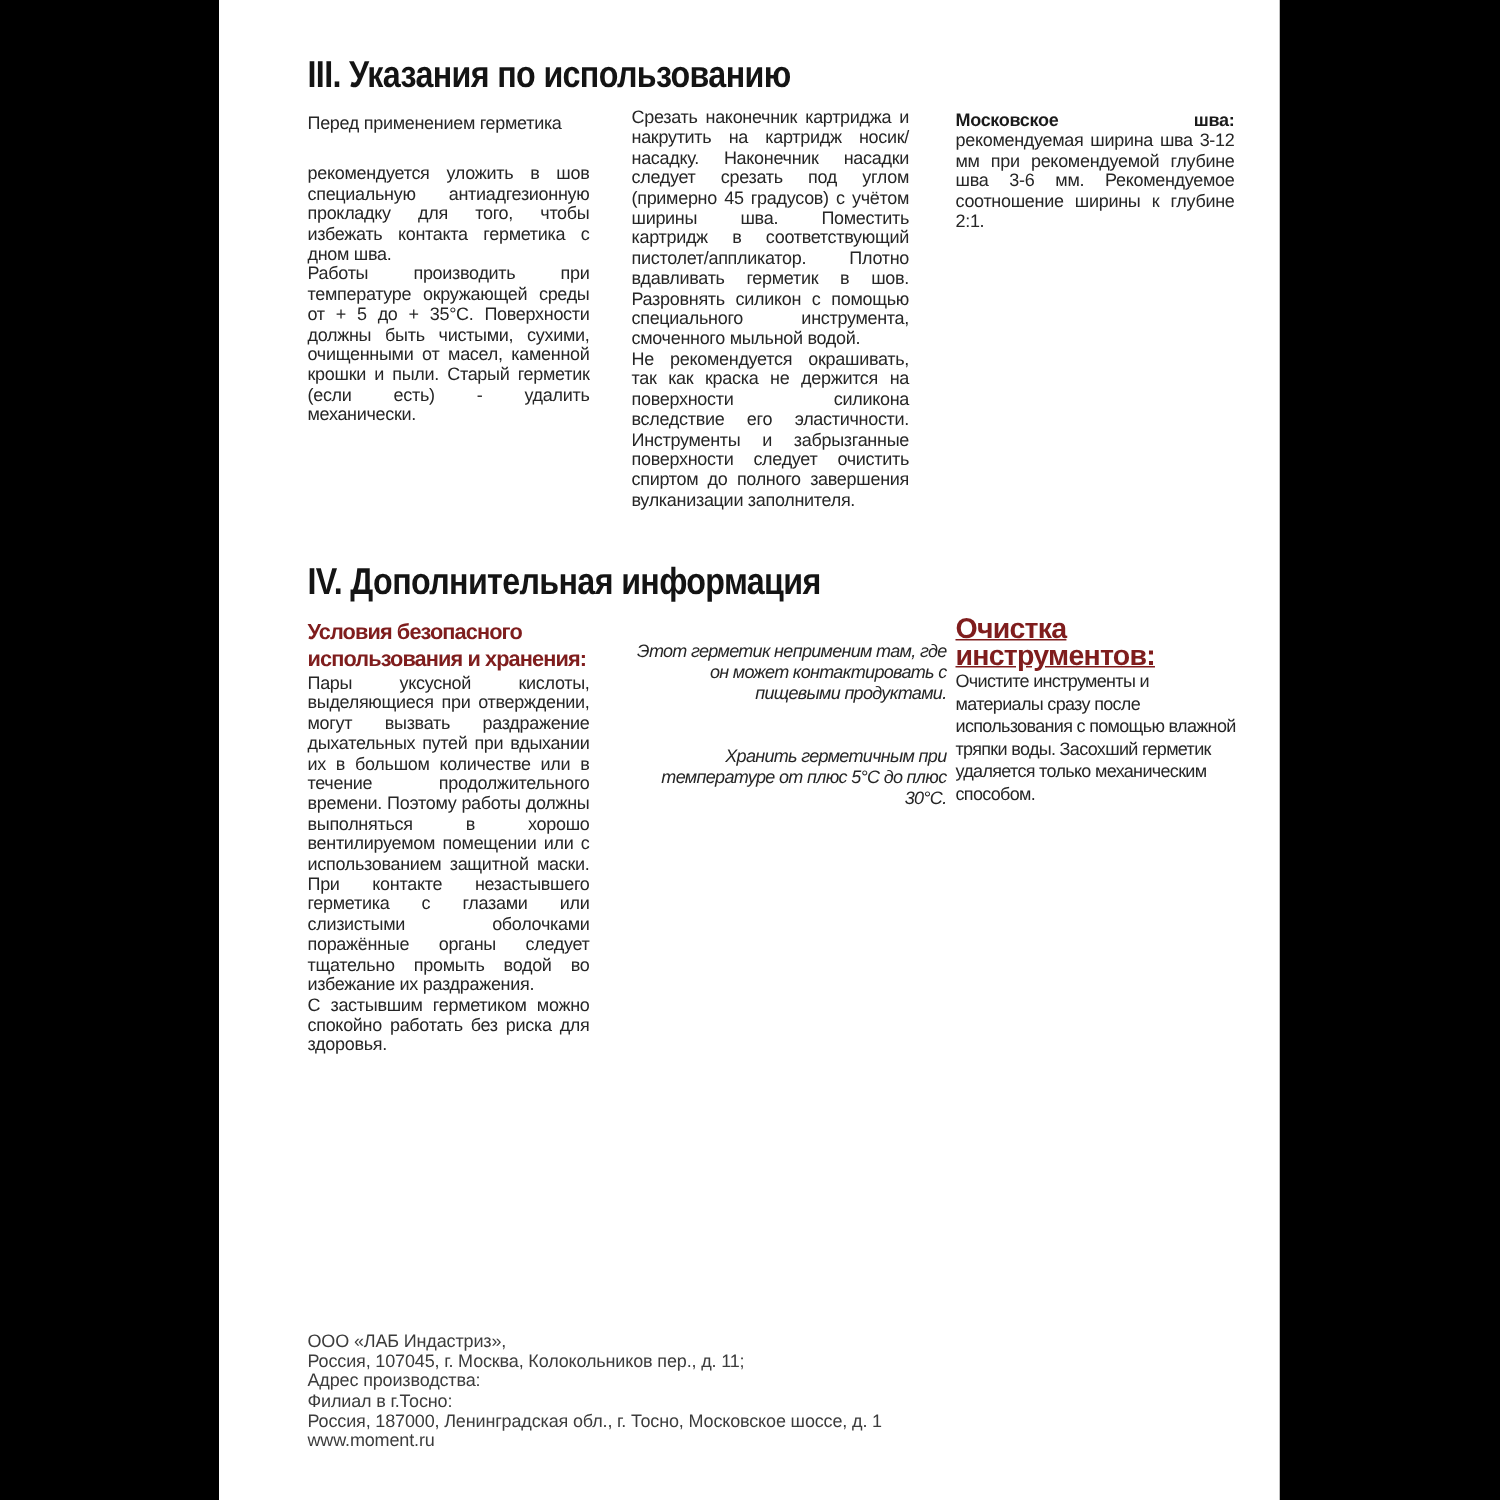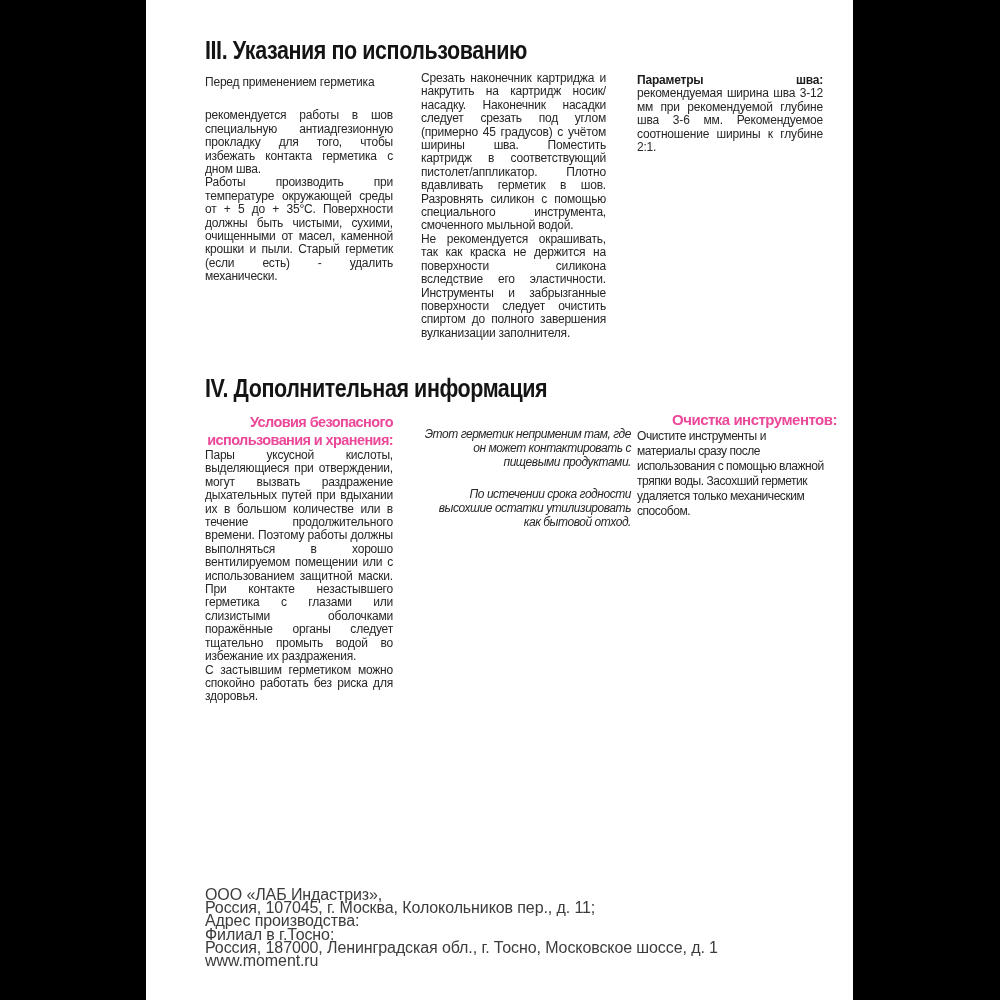--- a/index.html
+++ b/index.html
@@ -27,81 +27,81 @@
   .just{text-align:justify;}
 
   #s3c1{left:205px;top:76px;width:188px;}
   #s3c1 .intro{margin-bottom:20px;}
   #s3c2{left:421px;top:72px;width:185px;}
   #s3c3{left:637px;top:74px;width:186px;}
   .params-line{display:flex;justify-content:space-between;font-weight:bold;color:#1a1a1a;}
 
   #s4c1{left:205px;top:413px;width:188px;}
   .subhead{
-    font-weight:bold;color:#ec4899;text-align:right;
+    font-weight:bold;color:#7f1d1d;text-align:left;
     font-size:14.5px;line-height:18px;letter-spacing:-0.6px;
     white-space:pre-line;margin:0 0 2px 0;
   }
   #s4c2{left:421px;top:413px;width:210px;line-height:14px;letter-spacing:-0.45px;white-space:pre-line;text-align:right;font-style:italic;}
   #s4c2 .p2{margin-top:14px;}
   #s4c2 .p3{margin-top:4px;}
   #s4c3{left:637px;top:411px;width:200px;text-align:left;}
-  #s4c3 .subhead{font-size:15px;letter-spacing:-0.5px;margin:0;}
+  #s4c3 .subhead{font-size:19px;letter-spacing:-0.5px;margin:0;text-decoration:underline;}
   #s4c3 .body{white-space:pre-line;line-height:15px;letter-spacing:-0.45px;margin-top:0;}
 
   #footer{
     position:absolute;left:205px;top:888px;width:640px;
-    font-size:16px;line-height:13.2px;letter-spacing:-0.1px;
+    font-size:12px;line-height:13.2px;letter-spacing:-0.1px;
     white-space:pre-line;color:#3c3c3c;
   }
 </style>
 </head>
 <body>
 
 <div class="bar bar-left"></div>
 <div class="bar bar-right"></div>
 <div class="paper"></div>
 
 <h1 class="heading" id="heading-iii">III. Указания по использованию</h1>
 
 <div class="col just" id="s3c1">
   <p class="intro">Перед применением герметика</p>
-  <p>рекомендуется работы в шов специальную антиадгезионную прокладку для того, чтобы избежать контакта герметика с дном шва.</p>
+  <p>рекомендуется уложить в шов специальную антиадгезионную прокладку для того, чтобы избежать контакта герметика с дном шва.</p>
   <p>Работы производить при температуре окружающей среды от + 5 до + 35°С. Поверхности должны быть чистыми, сухими, очищенными от масел, каменной крошки и пыли. Старый герметик (если есть) - удалить механически.</p>
 </div>
 
 <div class="col just" id="s3c2">
   <p>Срезать наконечник картриджа и накрутить на картридж носик/насадку. Наконечник насадки следует срезать под углом (примерно 45 градусов) с учётом ширины шва. Поместить картридж в соответствующий пистолет/аппликатор. Плотно вдавливать герметик в шов. Разровнять силикон с помощью специального инструмента, смоченного мыльной водой.</p>
   <p>Не рекомендуется окрашивать, так как краска не держится на поверхности силикона вследствие его эластичности. Инструменты и забрызганные поверхности следует очистить спиртом до полного завершения вулканизации заполнителя.</p>
 </div>
 
 <div class="col just" id="s3c3">
   <div class="params-line">
-    <span>Параметры</span>
+    <span>Московское</span>
     <span>шва:</span>
   </div>
   <p>рекомендуемая ширина шва 3-12 мм при рекомендуемой глубине шва 3-6 мм. Рекомендуемое соотношение ширины к глубине 2:1.</p>
 </div>
 
 <h1 class="heading" id="heading-iv">IV. Дополнительная информация</h1>
 
 <div class="col just" id="s4c1">
   <p class="subhead">Условия безопасного
 использования и хранения:</p>
   <p>Пары уксусной кислоты, выделяющиеся при отверждении, могут вызвать раздражение дыхательных путей при вдыхании их в большом количестве или в течение продолжительного времени. Поэтому работы должны выполняться в хорошо вентилируемом помещении или с использованием защитной маски. При контакте незастывшего герметика с глазами или слизистыми оболочками поражённые органы следует тщательно промыть водой во избежание их раздражения.</p>
   <p>С застывшим герметиком можно спокойно работать без риска для здоровья.</p>
 </div>
 
 <div class="col" id="s4c2">
   <p class="p1">Этот герметик неприменим там, где
 он может контактировать с
 пищевыми продуктами.</p>
-  <p class="p3">По истечении срока годности
-высохшие остатки утилизировать
-как бытовой отход.</p>
+  <p class="p2">Хранить герметичным при
+температуре от плюс 5°С до плюс
+30°С.</p>
 </div>
 
 <div class="col" id="s4c3">
   <p class="subhead">Очистка инструментов:</p>
   <p class="body">Очистите инструменты и
 материалы сразу после
 использования с помощью влажной
 тряпки воды. Засохший герметик
 удаляется только механическим
 способом.</p>

